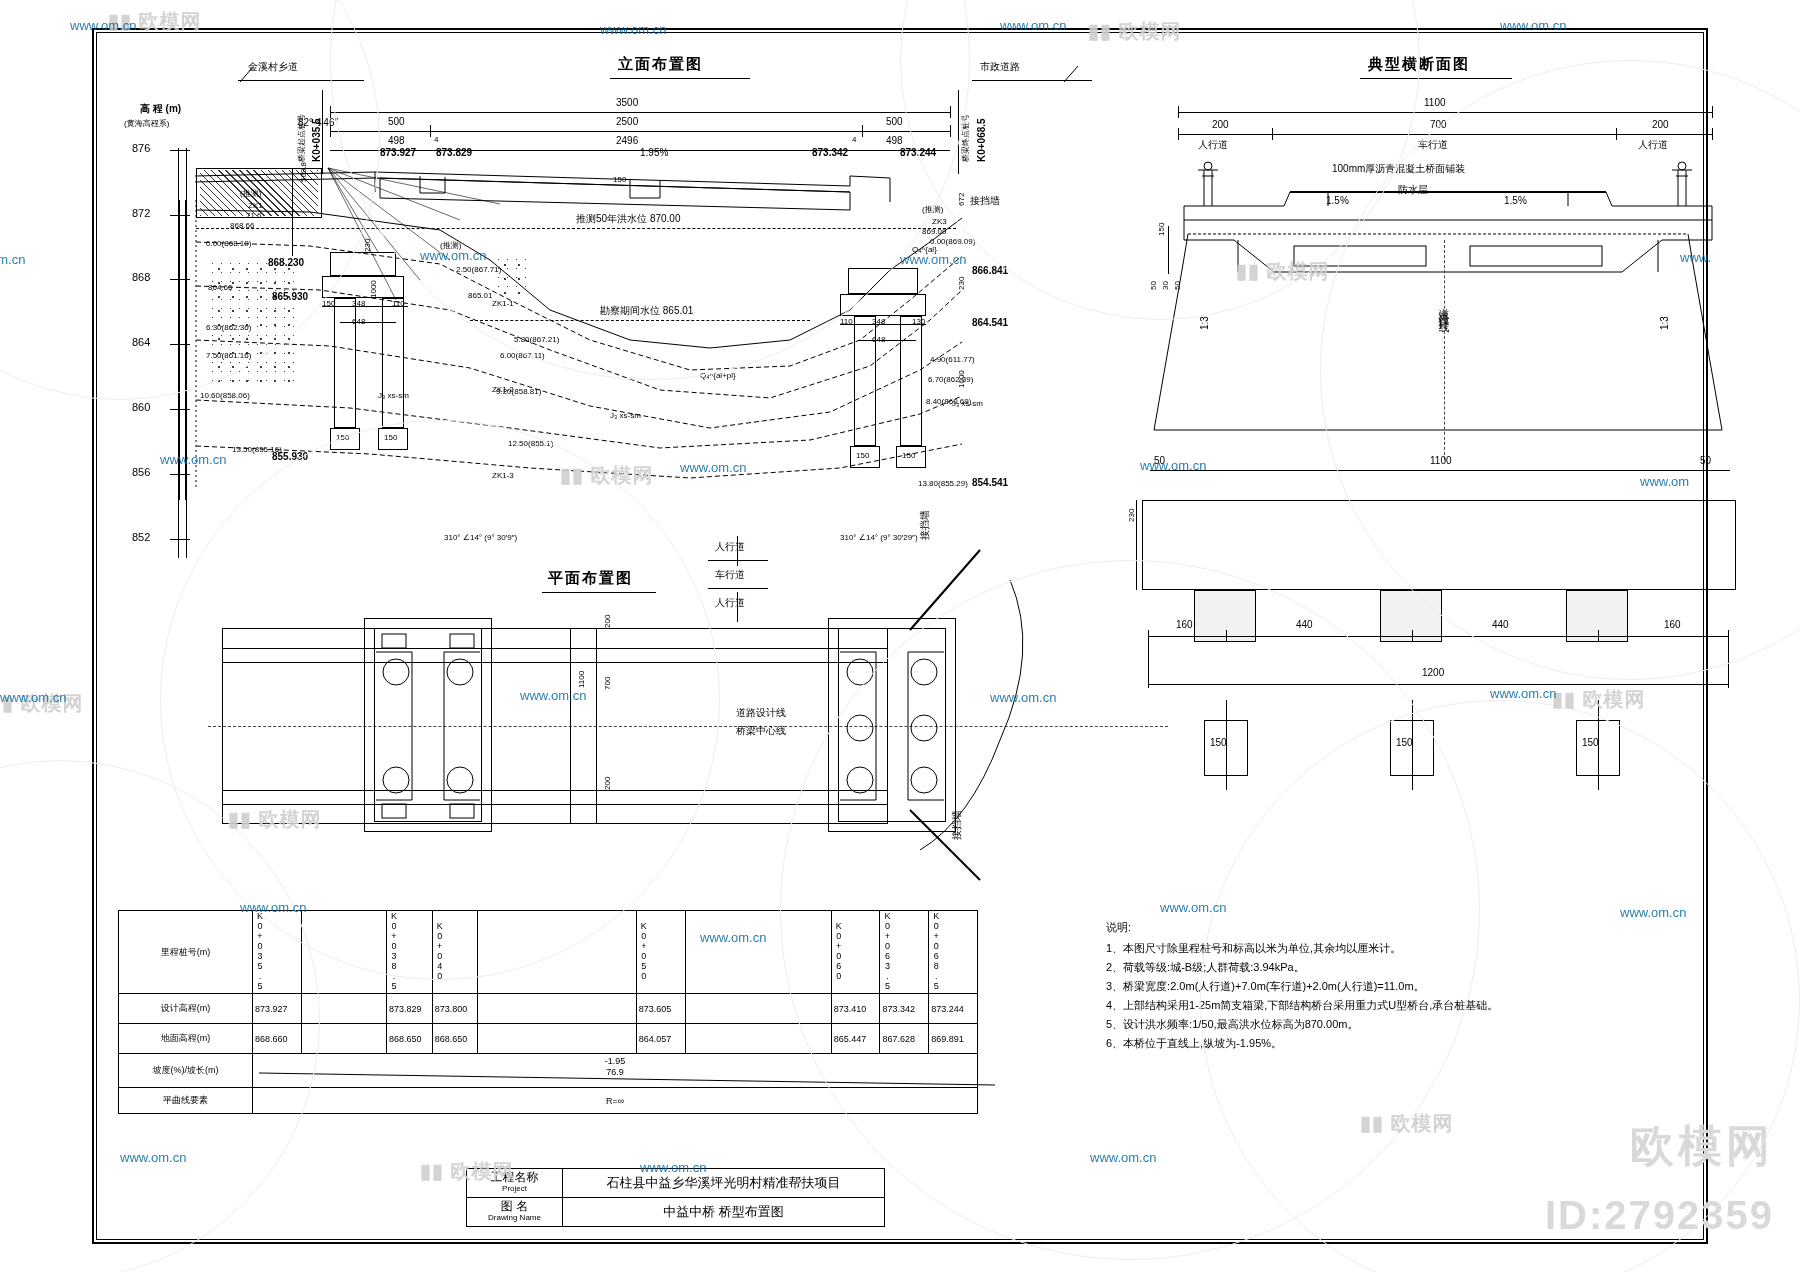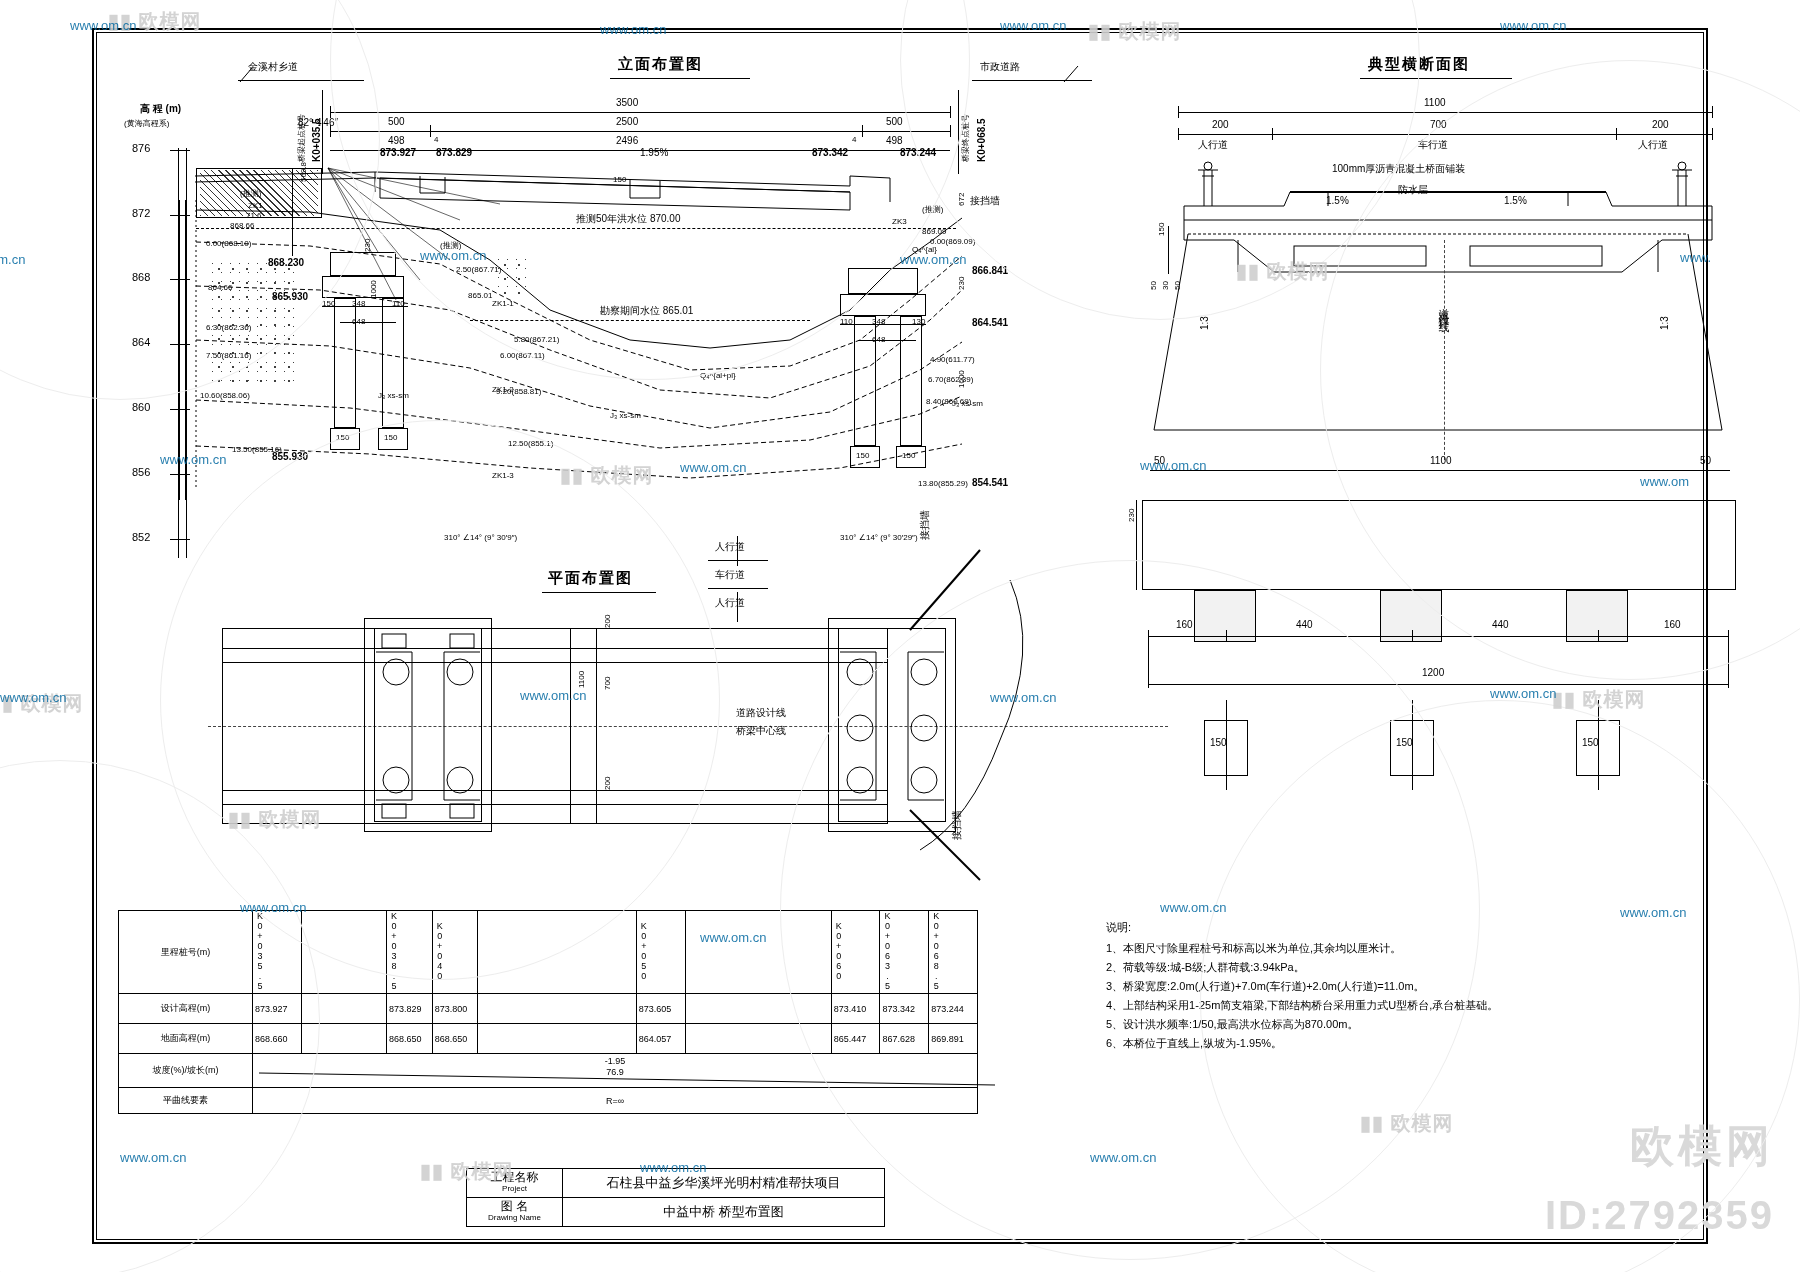--- a/index.html
+++ b/index.html
@@ -256,21 +256,21 @@
     <div class="t t8" style="left:872px;top:336px;">648</div>
     <div class="t t8" style="left:872px;top:318px;">348</div>
     <div class="t t8" style="left:840px;top:318px;">110</div>
     <div class="t t8" style="left:912px;top:318px;">130</div>
     <div class="ln h" style="left:840px;top:324px;width:86px;"></div>
     <div class="ln h" style="left:858px;top:340px;width:58px;"></div>
     <div class="t t8 rot90" style="left:958px;top:206px;">672</div>
     <div class="t t10" style="left:970px;top:196px;">接挡墙</div>
 
     <div class="t t8" style="left:922px;top:206px;">(推测)</div>
-    <div class="t t8" style="left:892px;top:218px;">ZK3</div>
+    <div class="t t8" style="left:932px;top:218px;">ZK3</div>
     <div class="t t8" style="left:922px;top:228px;">869.09</div>
 
     <div class="dash" style="left:196px;top:228px;width:760px;"></div>
     <div class="t t10" style="left:576px;top:214px;">推测50年洪水位   870.00</div>
     <div class="t t10" style="left:600px;top:306px;">勘察期间水位   865.01</div>
     <div class="dash" style="left:470px;top:320px;width:340px;"></div>
 
     <svg style="left:190px;top:190px;width:790px;height:320px;">
       <path d="M6,20 L120,22 L250,40 L300,70 L360,120 L440,150 L520,158 L600,150 L660,120 L700,80 L740,52 L772,28" stroke="#000" fill="none"></path>
       <path d="M6,52 L120,56 L250,74 L320,110 L400,150 L500,180 L600,176 L670,150 L720,110 L772,66" stroke="#000" fill="none" stroke-dasharray="5 3"></path>

